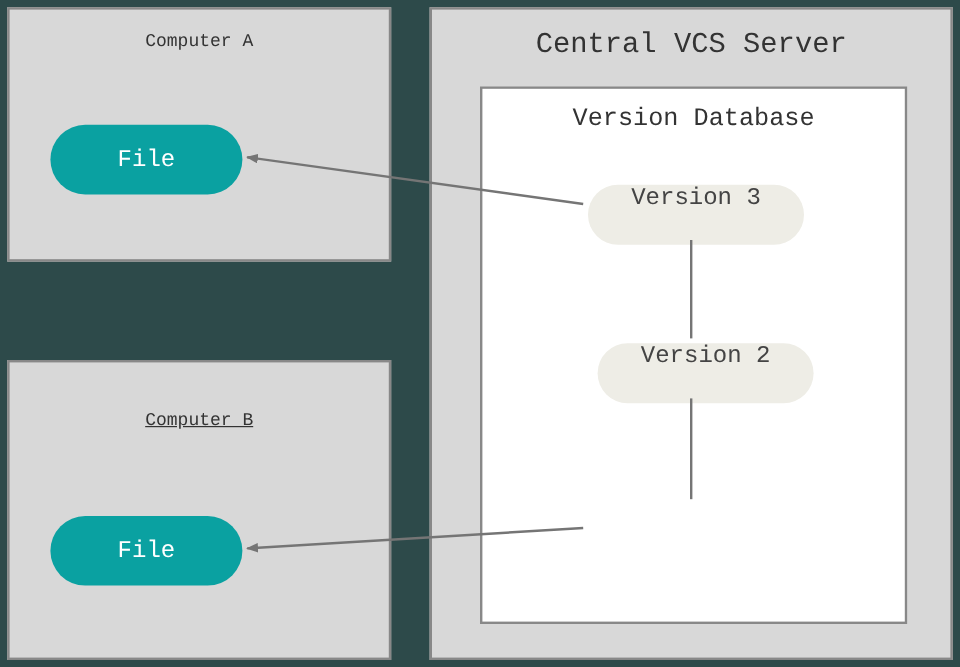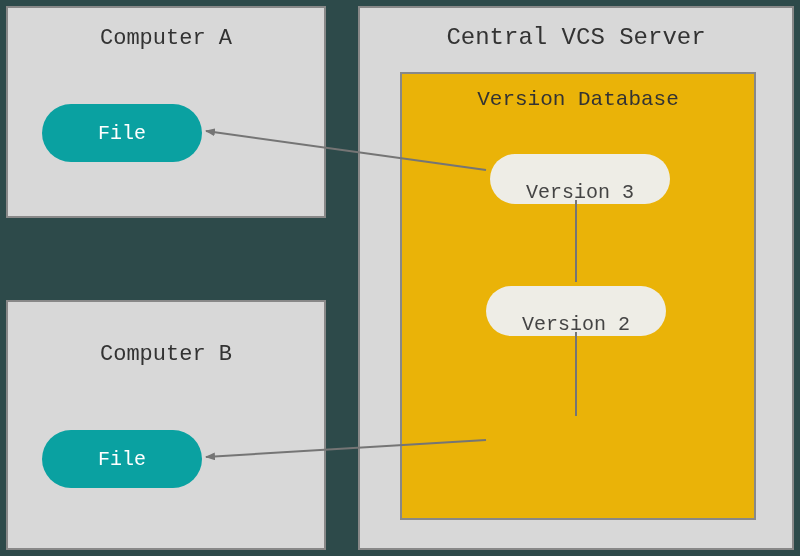--- a/index.html
+++ b/index.html
@@ -10,21 +10,21 @@
     font-family: "Menlo", "Consolas", "Courier New", monospace;
     position: relative;
     overflow: hidden;
   }
   .box {
     position: absolute;
     background: #d8d8d8;
     border: 2px solid #888;
   }
   .box-title {
-    font-size: 22px;
+    font-size: 15px;
     color: #333;
     text-align: center;
     padding-top: 18px;
   }
   .file-pill {
     position: absolute;
     background: #0aa1a1;
     color: #fff;
     font-size: 20px;
     border-radius: 999px;
@@ -40,37 +40,37 @@
     border: 2px solid #888;
   }
   .server-title {
     font-size: 24px;
     color: #333;
     text-align: center;
     padding-top: 16px;
   }
   .db-box {
     position: absolute;
-    background: #eab308;
+    background: #ffffff;
     border: 2px solid #888;
   }
   .db-title {
     font-size: 21px;
     color: #333;
     text-align: center;
     padding-top: 14px;
   }
   .version-pill {
     position: absolute;
     background: #eeede6;
     color: #444;
     font-size: 20px;
     border-radius: 999px;
     display: flex;
-    align-items: flex-end;
+    align-items: flex-start;
     justify-content: center;
     width: 180px;
     height: 50px;
   }
   svg.overlay {
     position: absolute;
     left: 0; top: 0;
     width: 800px;
     height: 556px;
     pointer-events: none;
@@ -80,36 +80,36 @@
 <body>
 
 <div class="box" style="left:6px; top:6px; width:320px; height:212px;">
   <div class="box-title">Computer A</div>
   <div class="file-pill" style="left:34px; top:96px;">
     <span>File</span>
   </div>
 </div>
 
 <div class="box" style="left:6px; top:300px; width:320px; height:250px;">
-  <div class="box-title" style="padding-top:40px;">Computer B</div>
+  <div class="box-title" style="padding-top:40px;text-decoration:underline;">Computer B</div>
   <div class="file-pill" style="left:34px; top:128px;">
     <span>File</span>
   </div>
 </div>
 
 <div class="server-box" style="left:358px; top:6px; width:436px; height:544px;">
   <div class="server-title">Central VCS Server</div>
 
   <div class="db-box" style="left:40px; top:64px; width:356px; height:448px;">
     <div class="db-title">Version Database</div>
 
     <div class="version-pill" style="left:88px; top:80px;">
       <span>Version 3</span>
     </div>
-    <div class="version-pill" style="left:84px; top:212px;">
+    <div class="version-pill" style="left:96px; top:212px;">
       <span>Version 2</span>
     </div>
   </div>
 </div>
 
 <svg class="overlay" viewBox="0 0 800 556">
   <defs>
     <marker id="arrowhead" markerWidth="10" markerHeight="8" refX="9" refY="4" orient="auto" markerUnits="userSpaceOnUse">
       <path d="M0,0 L10,4 L0,8 Z" fill="#757575"></path>
     </marker>

